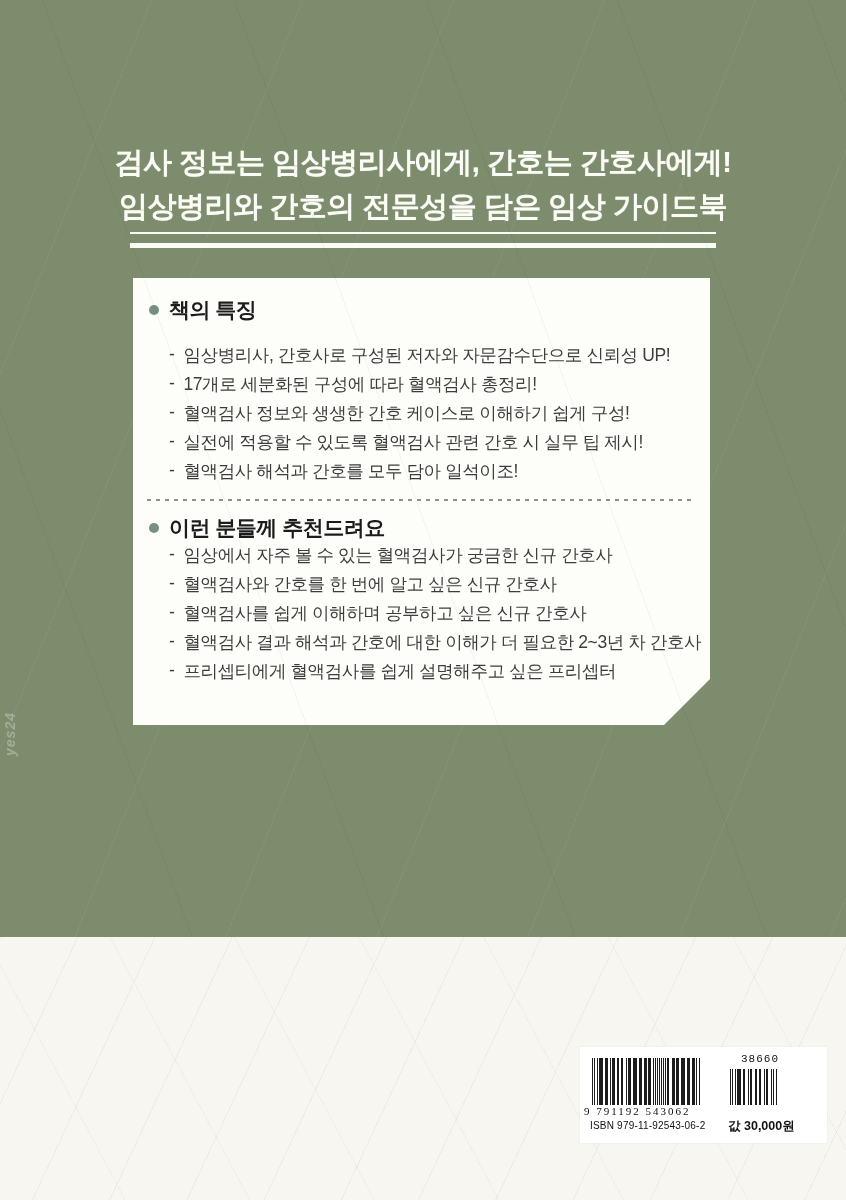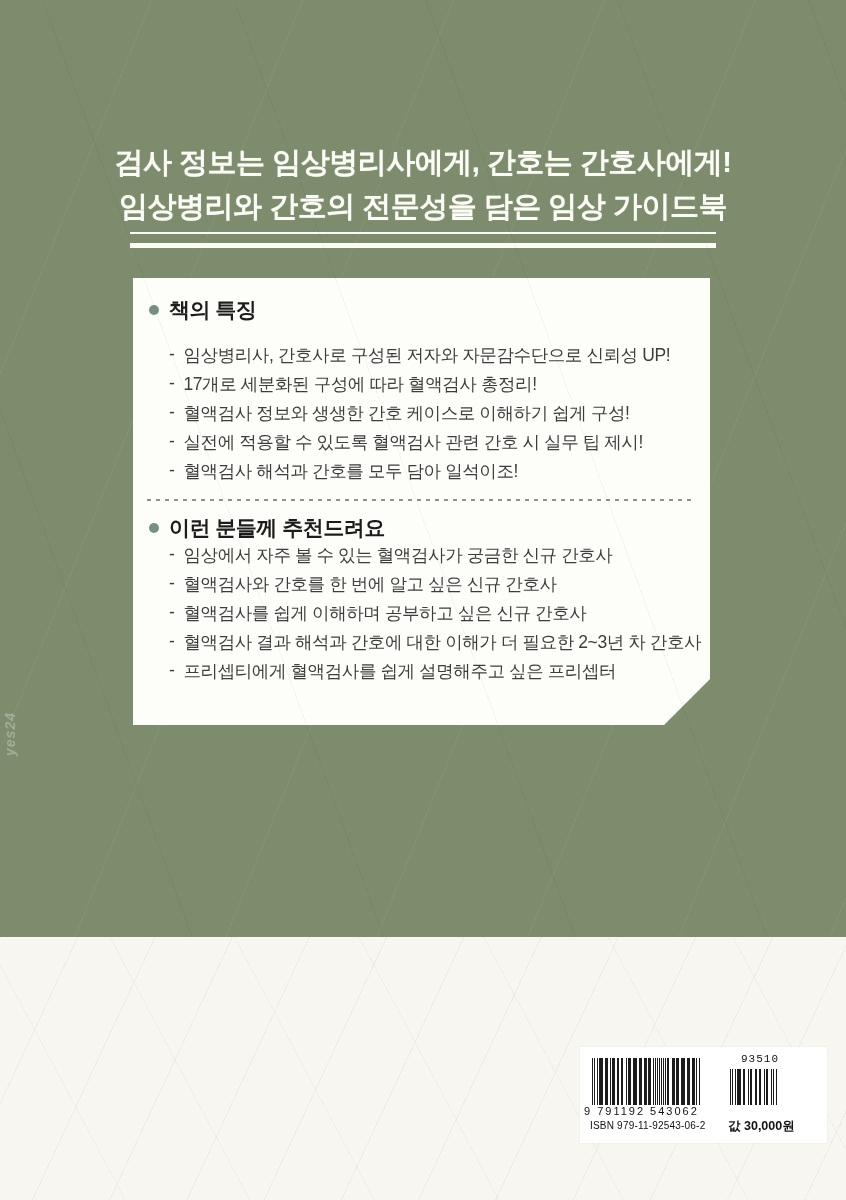--- a/index.html
+++ b/index.html
@@ -82,21 +82,21 @@
   .barcode-box{
     position:absolute;left:580px;top:1047px;width:247px;height:96px;
     background:#ffffff;box-shadow:0 0 0 1px rgba(0,0,0,.02);
   }
   .bars{position:absolute;font-size:0;overflow:hidden;white-space:nowrap;}
   .bars i{display:inline-block;height:100%;background:var(--bar);}
   .ean-bars{left:12px;top:11px;width:124px;height:47px;}
   .addon-bars{left:150px;top:22px;width:62px;height:36px;}
   .ean-digits{
     position:absolute;left:4px;top:58px;width:140px;
-    font-family:Liberation Sans, sans-serif;
+    font-family:Liberation Serif, serif;
     font-size:11px;letter-spacing:2px;color:#111;white-space:nowrap;
   }
   .addon-label{
     position:absolute;left:146px;top:6px;width:68px;text-align:center;
     font-family:"Liberation Mono","DejaVu Sans Mono",monospace;
     font-size:11px;letter-spacing:1px;color:#111;
   }
   .isbn-text{
     position:absolute;left:10px;top:73px;font-size:10px;color:#111;
     letter-spacing:0.2px;white-space:nowrap;
@@ -196,19 +196,19 @@
     <div class="watermark watermark-side">yes24</div>
   </div>
 
   <div class="cream-area">
     
   </div>
 
   <div class="barcode-box">
     <div class="bars ean-bars"><i style="width:1px;margin-right:1px"></i><i style="width:1px;margin-right:2px"></i><i style="width:1px;margin-right:1px"></i><i style="width:4px;margin-right:2px"></i><i style="width:3px;margin-right:2px"></i><i style="width:1px;margin-right:1px"></i><i style="width:3px;margin-right:2px"></i><i style="width:2px;margin-right:2px"></i><i style="width:2px;margin-right:3px"></i><i style="width:1px;margin-right:1px"></i><i style="width:3px;margin-right:2px"></i><i style="width:4px;margin-right:2px"></i><i style="width:3px;margin-right:2px"></i><i style="width:3px;margin-right:1px"></i><i style="width:3px;margin-right:2px"></i><i style="width:1px;margin-right:1px"></i><i style="width:1px;margin-right:1px"></i><i style="width:1px;margin-right:1px"></i><i style="width:1px;margin-right:1px"></i><i style="width:1px;margin-right:1px"></i><i style="width:1px;margin-right:1px"></i><i style="width:1px;margin-right:1px"></i><i style="width:2px;margin-right:3px"></i><i style="width:3px;margin-right:1px"></i><i style="width:3px;margin-right:2px"></i><i style="width:4px;margin-right:2px"></i><i style="width:3px;margin-right:2px"></i><i style="width:3px;margin-right:1px"></i><i style="width:1px;margin-right:2px"></i><i style="width:1px"></i></div>
     <div class="ean-digits">9 791192 543062</div>
-    <div class="addon-label">93510</div>
+    <div class="addon-label">38660</div>
     <div class="bars addon-bars"><i style="width:1px;margin-right:1px"></i><i style="width:1px;margin-right:2px"></i><i style="width:1px;margin-right:1px"></i><i style="width:4px;margin-right:2px"></i><i style="width:2px;margin-right:3px"></i><i style="width:1px;margin-right:1px"></i><i style="width:2px;margin-right:3px"></i><i style="width:2px;margin-right:2px"></i><i style="width:2px;margin-right:3px"></i><i style="width:1px;margin-right:1px"></i><i style="width:2px;margin-right:3px"></i><i style="width:1px;margin-right:1px"></i><i style="width:1px;margin-right:2px"></i><i style="width:1px"></i></div>
     <div class="isbn-text">ISBN 979-11-92543-06-2</div>
     <div class="price-text">값 30,000원</div>
   </div>
 
 </div>
 
 </body></html>

